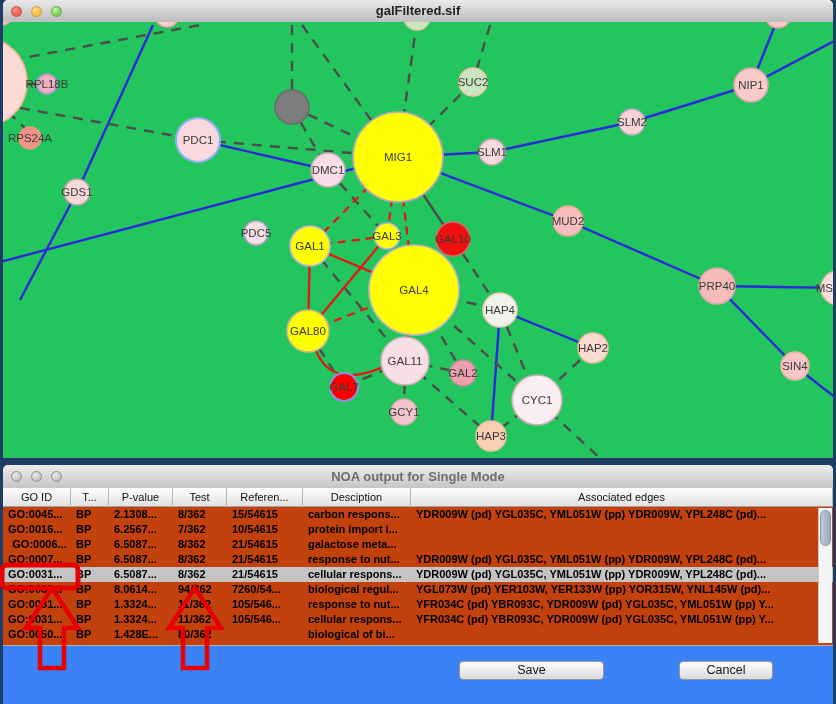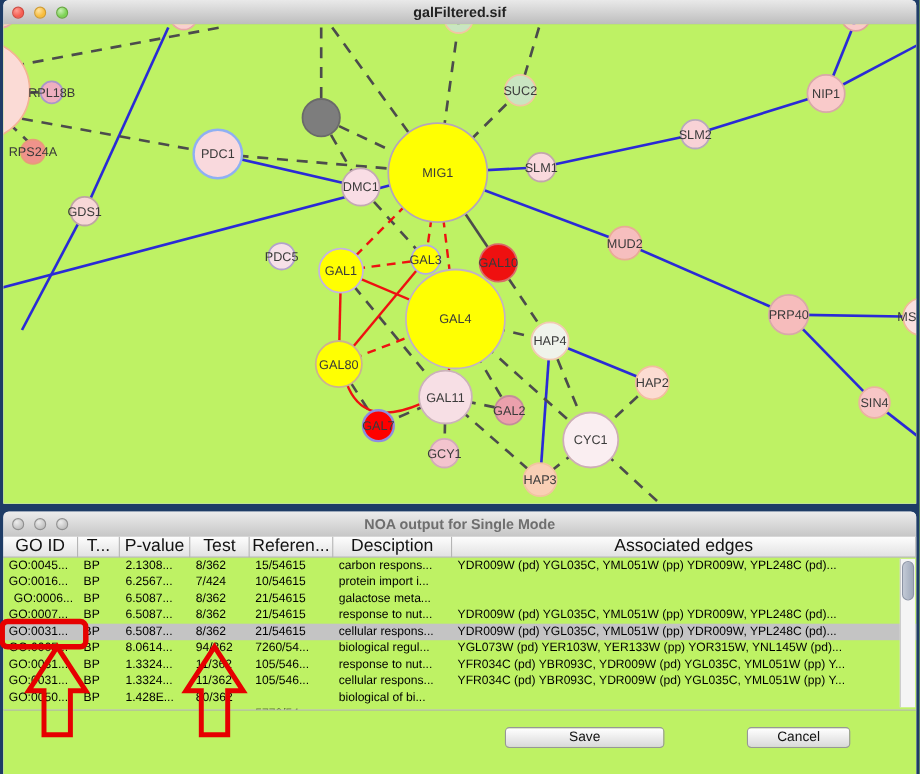--- a/index.html
+++ b/index.html
@@ -11,52 +11,52 @@
               border-radius:5px 5px 0 0;overflow:hidden;}
   .titlebar{position:relative;height:22px;
             background:linear-gradient(#e9e9e9,#bdbdbd);
             border-bottom:1px solid #7e7e7e;border-radius:5px 5px 0 0;}
   .titlebar .title{position:absolute;left:0;right:0;top:0;height:22px;line-height:22px;
                    text-align:center;font-size:13px;font-weight:bold;color:#222;}
   .tl{position:absolute;top:6px;width:11px;height:11px;border-radius:50%;box-sizing:border-box;}
   .tl.red{left:8px;background:radial-gradient(circle at 35% 30%,#ff9d94,#f55e52 60%);border:1px solid #cf4a41;}
   .tl.yellow{left:28px;background:radial-gradient(circle at 35% 30%,#ffe2a0,#f8bd3e 60%);border:1px solid #d09c32;}
   .tl.green{left:48px;background:radial-gradient(circle at 35% 30%,#c9f0b4,#7ed356 60%);border:1px solid #66a83f;}
-  .canvas{position:absolute;left:0;top:22px;width:830px;height:436px;background:#bef264;}
+  .canvas{position:absolute;left:0;top:22px;width:830px;height:436px;background:#22c55e;}
   svg text{font-family:"Liberation Sans",sans-serif;font-size:11.5px;fill:#3a3a3a;}
   .edge-b{stroke:#2a2ad6;stroke-width:2.4;fill:none;}
   .edge-g{stroke:#4c4c4c;stroke-width:2.4;fill:none;stroke-dasharray:10 8;}
   .edge-s{stroke:#4c4c4c;stroke-width:2.4;fill:none;}
   .edge-r{stroke:#ee1111;stroke-width:2.2;fill:none;}
   .edge-rd{stroke:#ee1111;stroke-width:2.2;fill:none;stroke-dasharray:8 6;}
 
   
   .noa-panel{position:absolute;left:3px;top:465px;width:830px;height:239px;background:#fff;
              border-radius:5px 5px 0 0;overflow:hidden;}
   .noa-titlebar{position:relative;height:23px;background:linear-gradient(#ececec,#c6c6c6);
                 border-bottom:1px solid #8d8d8d;border-radius:5px 5px 0 0;}
   .noa-titlebar .title{position:absolute;left:0;right:0;top:0;height:23px;line-height:23px;
                        text-align:center;font-size:13px;font-weight:bold;color:#6e6e6e;}
   .dot{position:absolute;top:6px;width:11px;height:11px;border-radius:50%;
        background:radial-gradient(circle at 35% 30%,#ececec,#c2c2c2 70%);border:1px solid #8f8f8f;box-sizing:border-box;}
   .dot.d1{left:8px}.dot.d2{left:28px}.dot.d3{left:48px}
   .thead{position:absolute;left:0;top:23px;width:830px;height:19px;display:flex;
          background:linear-gradient(#fdfdfd,#e2e2e2);border-bottom:1px solid #9f9f9f;box-sizing:border-box;}
-  .th{height:19px;line-height:18px;font-size:16px;color:#111;text-align:center;
+  .th{height:19px;line-height:18px;font-size:11px;color:#111;text-align:center;
       border-right:1px solid #b5b5b5;box-sizing:border-box;overflow:hidden;white-space:nowrap;flex:none;}
-  .tbody{position:absolute;left:0;top:42px;width:830px;height:138px;background:#bef264;}
+  .tbody{position:absolute;left:0;top:42px;width:830px;height:138px;background:#c2410c;font-weight:bold;}
   .trow{display:flex;height:15px;width:830px;}
   .trow.selected{background:#c4c4c4;}
   .td{height:15px;line-height:15px;font-size:11px;color:#000;padding-left:5px;
       box-sizing:border-box;overflow:hidden;white-space:nowrap;flex:none;}
   .vscroll{position:absolute;right:1px;top:43px;width:14px;height:135px;background:#f5f5f5;
            border-left:1px solid #c9c9c9;box-sizing:border-box;}
   .vthumb{position:absolute;left:1px;top:2px;width:11px;height:36px;border-radius:6px;
           background:linear-gradient(90deg,#c3cad6,#9fa9ba);border:1px solid #8c94a5;box-sizing:border-box;}
-  .noa-footer{position:absolute;left:0;top:180px;width:830px;height:59px;background:#bef264;
+  .noa-footer{position:absolute;left:0;top:180px;width:830px;height:59px;background:#3b82f6;
               border-top:1px solid #b0b0b0;box-sizing:border-box;}
   .btn{position:absolute;top:15px;height:19px;line-height:17px;text-align:center;font-size:12.5px;color:#111;
        background:linear-gradient(#ffffff,#d9d9d9);border:1px solid #979797;border-radius:4px;box-sizing:border-box;}
   .btn.save{left:456px;width:145px;}
   .btn.cancel{left:676px;width:94px;}
 
   
   .annot{position:absolute;left:0;top:0;width:836px;height:704px;pointer-events:none;z-index:50;}
 </style>
 </head>
@@ -215,21 +215,21 @@
         <div class="td" style="width: 64px;">2.1308...</div>
         <div class="td" style="width: 54px;">8/362</div>
         <div class="td" style="width: 76px;">15/54615</div>
         <div class="td" style="width: 108px;">carbon respons...</div>
         <div class="td" style="width: 422px;">YDR009W (pd) YGL035C, YML051W (pp) YDR009W, YPL248C (pd)...</div>
       </div>
       <div class="trow">
         <div class="td" style="width: 68px;">GO:0016...</div>
         <div class="td" style="width: 38px;">BP</div>
         <div class="td" style="width: 64px;">6.2567...</div>
-        <div class="td" style="width: 54px;">7/424</div>
+        <div class="td" style="width: 54px;">7/362</div>
         <div class="td" style="width: 76px;">10/54615</div>
         <div class="td" style="width: 108px;">protein import i...</div>
       </div>
       <div class="trow">
         <div class="td" style="width: 68px; text-align: center;">GO:0006...</div>
         <div class="td" style="width: 38px;">BP</div>
         <div class="td" style="width: 64px;">6.5087...</div>
         <div class="td" style="width: 54px;">8/362</div>
         <div class="td" style="width: 76px;">21/54615</div>
         <div class="td" style="width: 108px;">galactose meta...</div>

